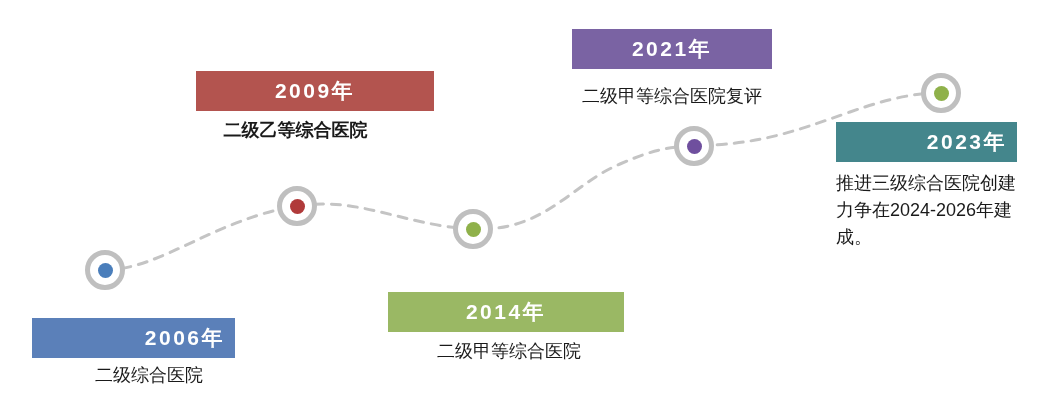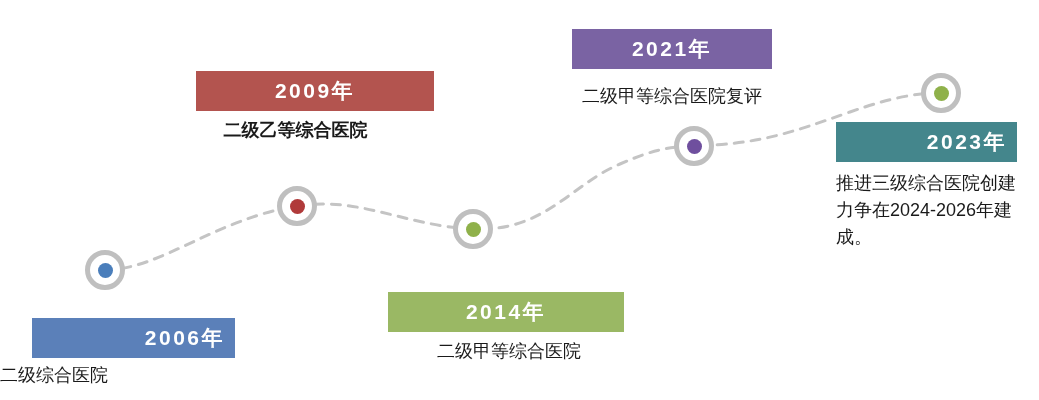--- a/index.html
+++ b/index.html
@@ -100,21 +100,21 @@
         <div class="node-dot" style="background: rgb(111, 79, 158);"></div>
       </div>
       <div class="node" style="left: 941px; top: 93px; border-color: rgb(191, 191, 191);">
         <div class="node-dot" style="background: rgb(143, 177, 74);"></div>
       </div>
     </div>
   <div id="bars-layer">
       <div class="year-bar align-right" style="left: 0px; top: 318px; width: 203px; background: rgb(91, 128, 185); margin-left: 32px;">
         <span class="year-text">2006年</span>
       </div>
-      <div class="caption" style="left: 0px; top: 363px; width: 203px; text-align: left;">二级综合医院</div>
+      <div class="caption" style="left: 0px; top: 363px; width: 203px; text-align: right;">二级综合医院</div>
       <div class="year-bar align-center" style="left: 196px; top: 71px; width: 238px; background: rgb(179, 84, 79);">
         <span class="year-text">2009年</span>
       </div>
       <div class="caption" style="left: 186px; top: 118px; width: 219px; text-align: center; font-weight: bold;">二级乙等综合医院</div>
       <div class="year-bar align-center" style="left: 388px; top: 292px; width: 236px; background: rgb(154, 184, 100);">
         <span class="year-text">2014年</span>
       </div>
       <div class="caption" style="left: 399px; top: 339px; width: 220px; text-align: center;">二级甲等综合医院</div>
       <div class="year-bar align-center" style="left: 572px; top: 29px; width: 200px; background: rgb(122, 99, 163);">
         <span class="year-text">2021年</span>

